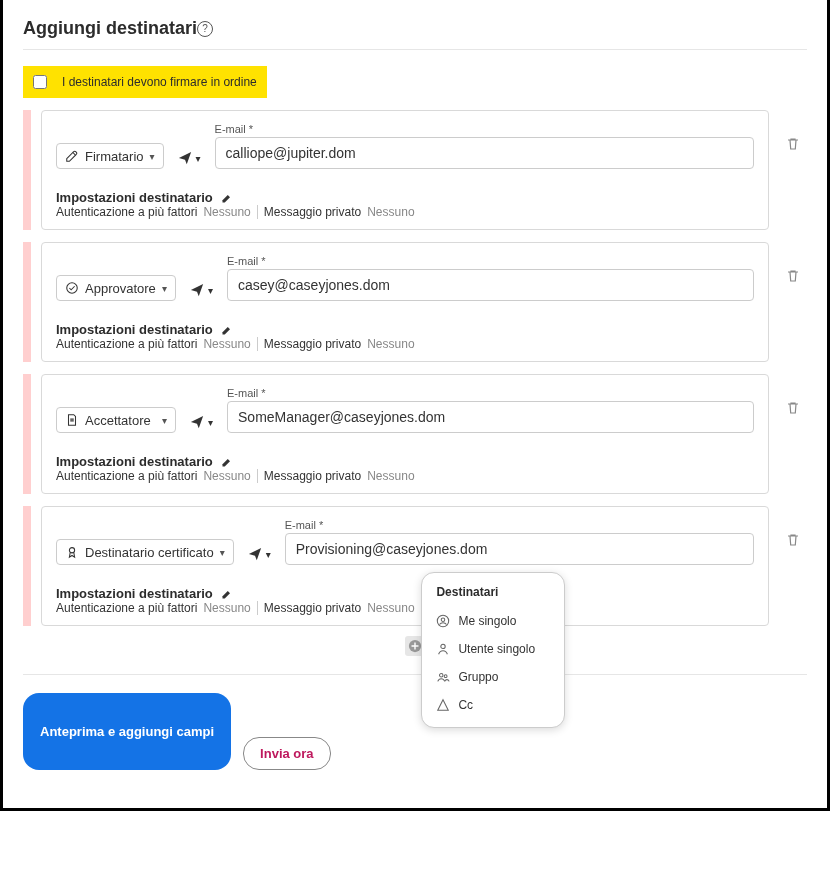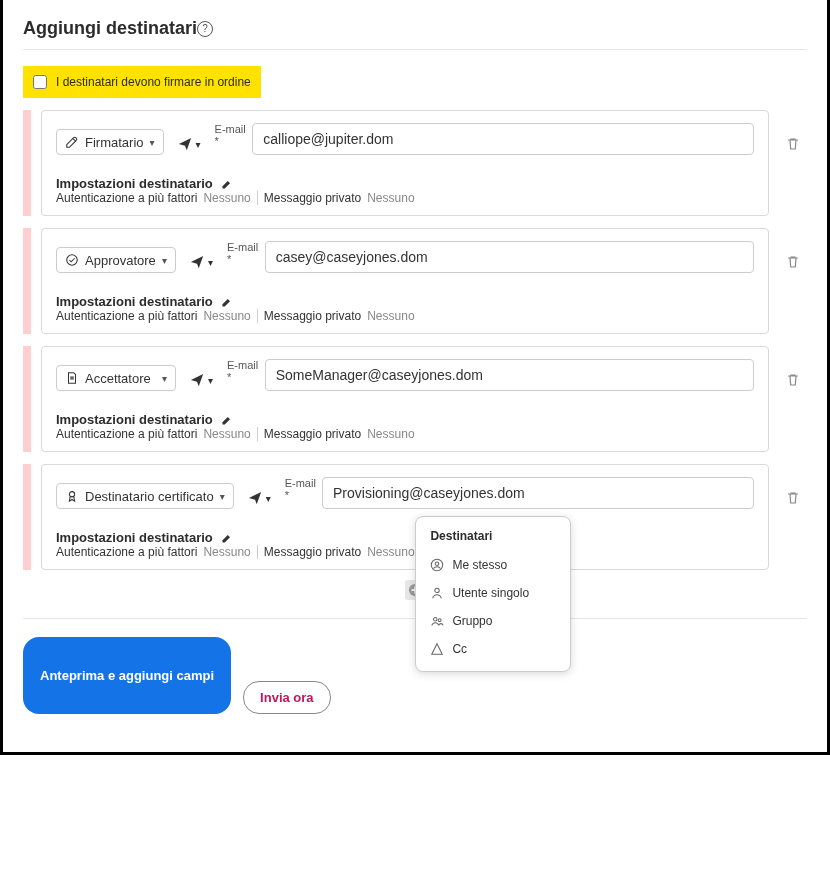--- a/index.html
+++ b/index.html
@@ -33,21 +33,21 @@
     border: 1.5px solid #555;
     border-radius: 50%;
     display: inline-flex;
     align-items: center; justify-content: center;
     font-size: 10px;
     color: #555;
   }
   .order-row {
     display: inline-flex;
     align-items: center;
-    gap: 6px;
+    gap: 12px;
     background: #ffe200;
     padding: 6px 10px 6px 6px;
     margin-top: 16px;
     font-size: 12px;
   }
   .order-row input[type=checkbox] {
     width: 14px; height: 14px;
   }
   .recipients {
     margin-top: 12px;
@@ -100,21 +100,21 @@
     align-items: center;
     gap: 4px;
     font-size: 10px;
     color: #333;
     cursor: pointer;
     padding: 4px;
   }
   .email-group {
     flex: 1;
     display: flex;
-    flex-direction: row;
+    flex-direction: column;
     gap: 2px;
   }
   .email-label {
     font-size: 11px;
     color: #555;
   }
   .email-input {
     height: 32px;
     border: 1px solid #ccc;
     border-radius: 4px;
@@ -181,23 +181,23 @@
   }
   .btn-primary { background: #1473e6; color: #fff; }
   .btn-secondary { background: #fff; color: #be185d; border-color: #888; margin-top: 44px; }
   .popover {
     position: absolute;
     top: -54px;
     left: 60%;
     transform: translateX(-50%);
     background: #fff;
     border: 1px solid #ccc;
-    border-radius: 8px;
+    border-radius: 13px;
     box-shadow: 0 2px 8px rgba(0,0,0,0.15);
-    width: 156px;
+    width: 144px;
     padding: 8px 0;
     z-index: 10;
   }
   .popover-title {
     font-weight: 700;
     font-size: 12px;
     padding: 4px 14px 8px 14px;
   }
   .popover-item {
     display: flex;
@@ -449,21 +449,21 @@
     <div class="popover">
       <div class="popover-title">Destinatari</div>
       <div class="popover-item">
         <span class="pop-ico">
           <svg viewBox="0 0 16 16" fill="none" stroke="currentColor" stroke-width="1.2">
               <circle cx="8" cy="8" r="6.5"></circle>
               <circle cx="8" cy="6.5" r="2"></circle>
               <path d="M4 12c1-1.5 2.5-2 4-2s3 .5 4 2"></path>
             </svg>
         </span>
-        <span>Me stesso</span>
+        <span>Me singolo</span>
       </div>
       <div class="popover-item">
         <span class="pop-ico">
           <svg viewBox="0 0 16 16" fill="none" stroke="currentColor" stroke-width="1.2">
               <circle cx="8" cy="5" r="2.5"></circle>
               <path d="M3 14c1-3 3-4 5-4s4 1 5 4"></path>
             </svg>
         </span>
         <span>Utente singolo</span>
       </div>

